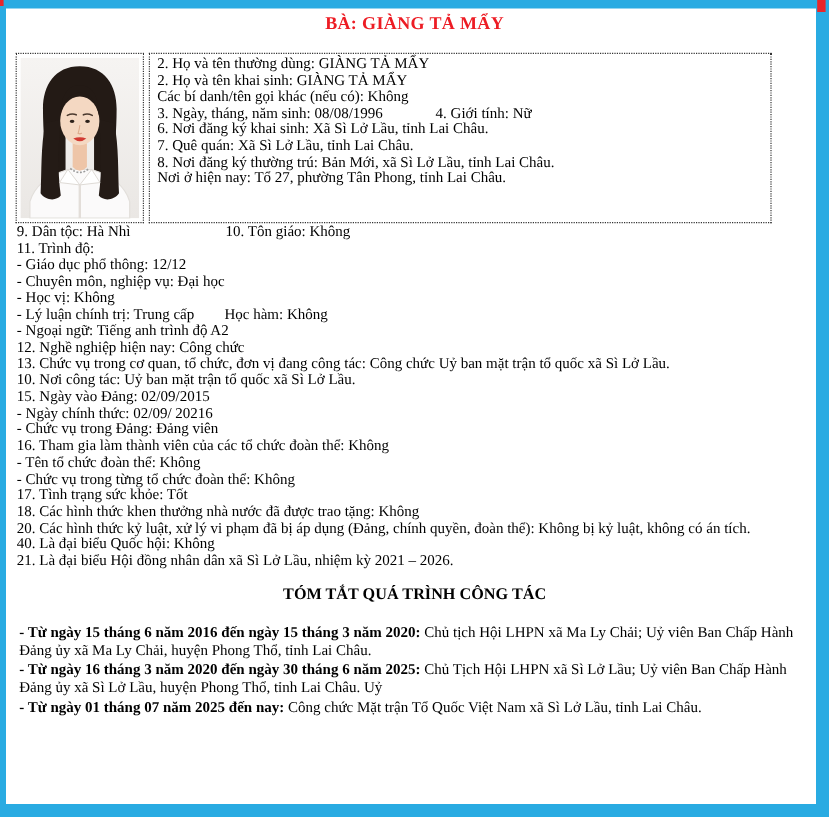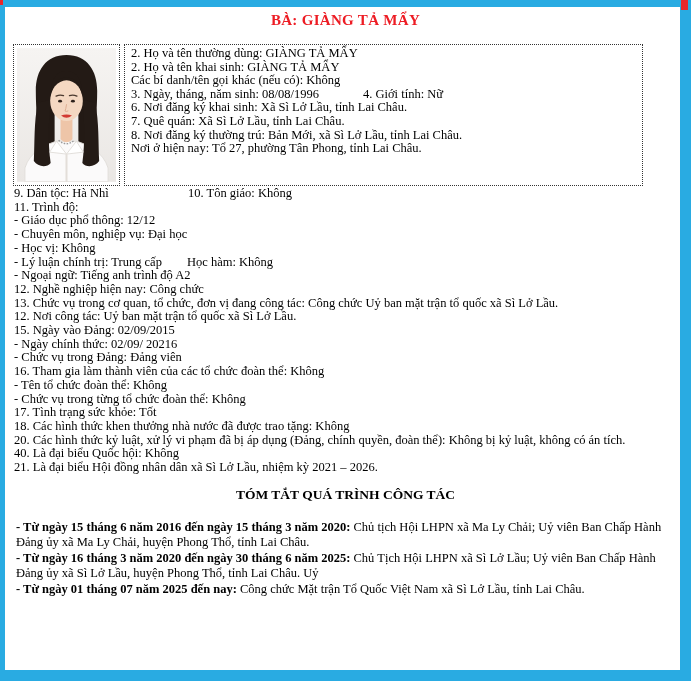--- a/index.html
+++ b/index.html
@@ -122,21 +122,21 @@
   <div class="line">- Giáo dục phổ thông: 12/12</div>
   <div class="line">- Chuyên môn, nghiệp vụ: Đại học</div>
   <div class="line">
     <span>- Học vị: Không</span>
     <span class="c2-hocham">Học hàm: Không</span>
   </div>
   <div class="line">- Lý luận chính trị: Trung cấp</div>
   <div class="line">- Ngoại ngữ: Tiếng anh trình độ A2</div>
   <div class="line">12. Nghề nghiệp hiện nay: Công chức</div>
   <div class="line">13. Chức vụ trong cơ quan, tổ chức, đơn vị đang công tác: Công chức Uỷ ban mặt trận tổ quốc xã Sì Lở Lầu.</div>
-  <div class="line">12. Nơi công tác: Uỷ ban mặt trận tổ quốc xã Sì Lở Lầu.</div>
+  <div class="line">10. Nơi công tác: Uỷ ban mặt trận tổ quốc xã Sì Lở Lầu.</div>
   <div class="line">15. Ngày vào Đảng: 02/09/2015</div>
   <div class="line">- Ngày chính thức: 02/09/ 20216</div>
   <div class="line">- Chức vụ trong Đảng: Đảng viên</div>
   <div class="line">16. Tham gia làm thành viên của các tổ chức đoàn thể: Không</div>
   <div class="line">- Tên tổ chức đoàn thể: Không</div>
   <div class="line">- Chức vụ trong từng tổ chức đoàn thể: Không</div>
   <div class="line">17. Tình trạng sức khỏe: Tốt</div>
   <div class="line">18. Các hình thức khen thưởng nhà nước đã được trao tặng: Không</div>
   <div class="line">20. Các hình thức kỷ luật, xử lý vi phạm đã bị áp dụng (Đảng, chính quyền, đoàn thể): Không bị kỷ luật, không có án tích.</div>
   <div class="line">40. Là đại biểu Quốc hội: Không</div>

